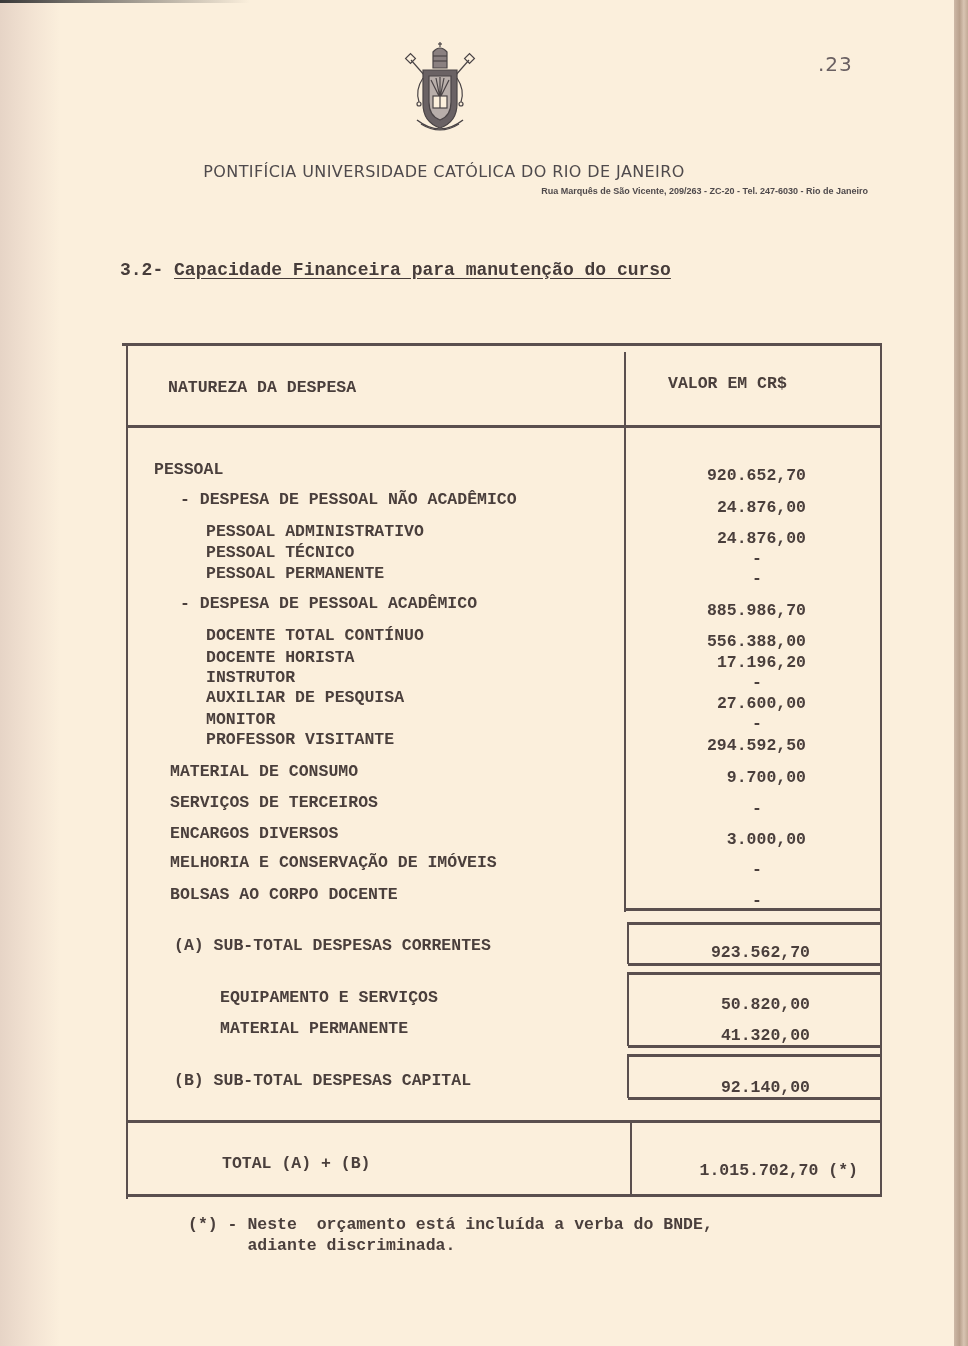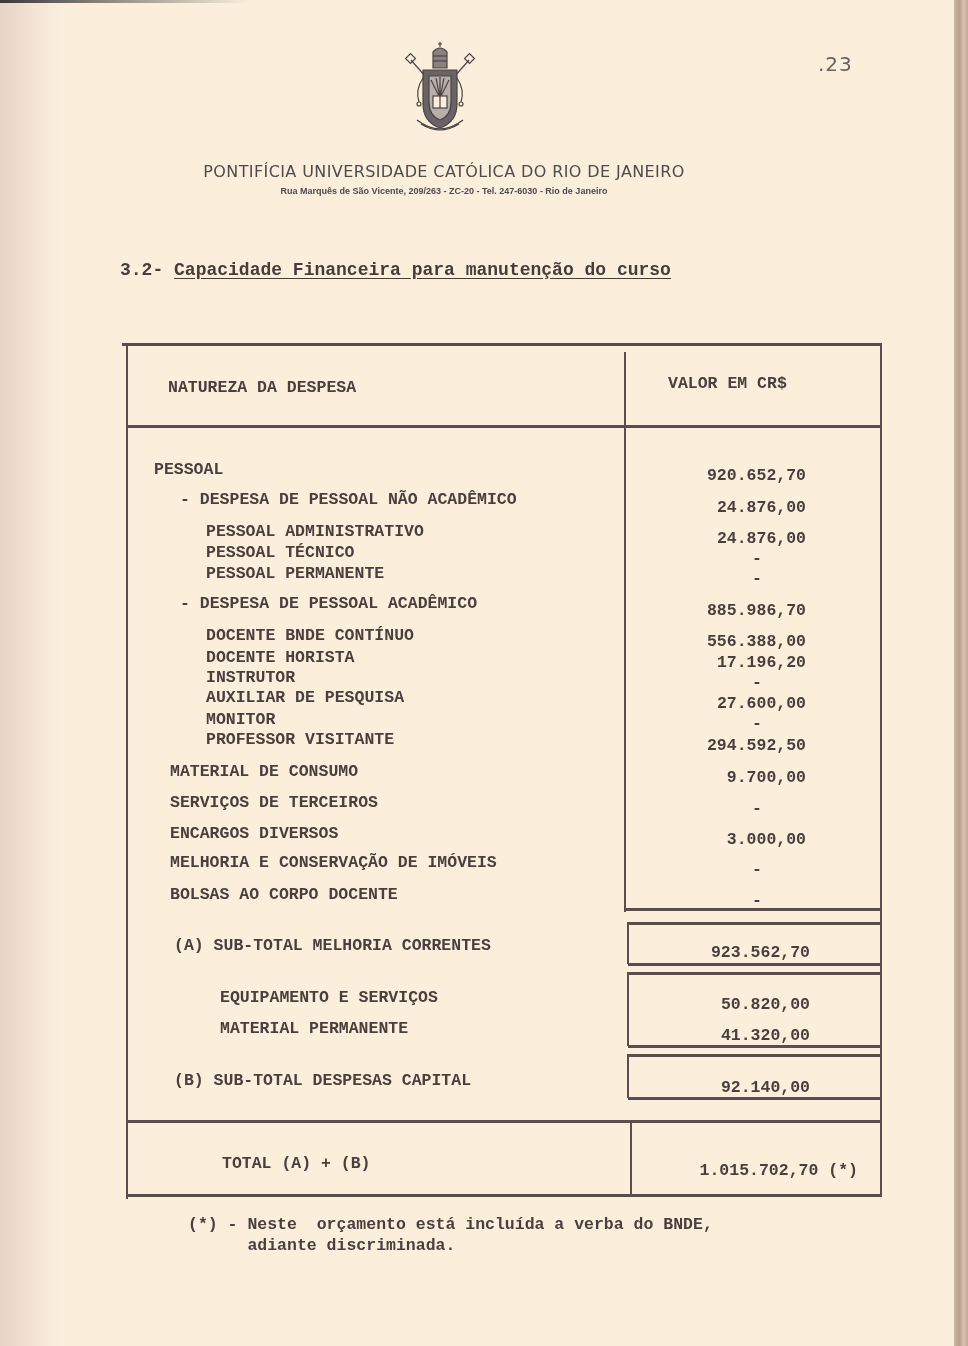--- a/index.html
+++ b/index.html
@@ -27,23 +27,23 @@
   }
   .crest {
     position: absolute; left: 403px; top: 38px; width: 74px; height: 100px;
   }
   .inst-name {
     position: absolute; left: 0; width: 868px; top: 162px; text-align: center;
     font-family: "DejaVu Sans", sans-serif; font-size: 16px; letter-spacing: 0.4px;
     color: #4f4a4c; padding-left: 10px;
   }
   .inst-address {
-    position: absolute; left: 0; width: 868px; top: 186px; text-align: center;
+    position: absolute; left: 0; width: 868px; top: 186px; text-align: right;
     font-family: "Liberation Sans", sans-serif; font-size: 9px; font-weight: bold;
-    color: #4f4a4c; padding-left: 10px;
+    color: #4f4a4c; 
   }
   .section-title {
     position: absolute; left: 120px; top: 260px; font-size: 18px; font-weight: bold;
     color: #463c3a;
   }
   .section-title .num { text-decoration: none; }
   .section-title .txt { text-decoration: underline; text-underline-offset: 3px; }
   .t { position: absolute; font-size: 16.5px; font-weight: bold; color: #4a3f3c; white-space: pre; }
   .v { position: absolute; font-size: 16.5px; font-weight: bold; color: #4a3f3c; text-align: right; white-space: pre; margin-top: 11px; }
 
@@ -147,21 +147,21 @@
 
   <div class="t" style="left:206px; top:543px;">PESSOAL TÉCNICO</div>
   <div class="v" style="right:206px; top:538px;">-</div>
 
   <div class="t" style="left:206px; top:564px;">PESSOAL PERMANENTE</div>
   <div class="v" style="right:206px; top:558px;">-</div>
 
   <div class="t" style="left:180px; top:594px;">- DESPESA DE PESSOAL ACADÊMICO</div>
   <div class="v" style="right:162px; top:590px;">885.986,70</div>
 
-  <div class="t" style="left:206px; top:626px;">DOCENTE BNDE CONTÍNUO</div>
+  <div class="t" style="left:206px; top:626px;">DOCENTE TOTAL CONTÍNUO</div>
   <div class="v" style="right:162px; top:621px;">556.388,00</div>
 
   <div class="t" style="left:206px; top:648px;">DOCENTE HORISTA</div>
   <div class="v" style="right:162px; top:642px;">17.196,20</div>
 
   <div class="t" style="left:206px; top:668px;">INSTRUTOR</div>
   <div class="v" style="right:206px; top:662px;">-</div>
 
   <div class="t" style="left:206px; top:688px;">AUXILIAR DE PESQUISA</div>
   <div class="v" style="right:162px; top:683px;">27.600,00</div>
@@ -180,21 +180,21 @@
 
   <div class="t" style="left:170px; top:824px;">ENCARGOS DIVERSOS</div>
   <div class="v" style="right:162px; top:819px;">3.000,00</div>
 
   <div class="t" style="left:170px; top:853px;">MELHORIA E CONSERVAÇÃO DE IMÓVEIS</div>
   <div class="v" style="right:206px; top:849px;">-</div>
 
   <div class="t" style="left:170px; top:885px;">BOLSAS AO CORPO DOCENTE</div>
   <div class="v" style="right:206px; top:880px;">-</div>
 
-  <div class="t" style="left:174px; top:936px;">(A) SUB-TOTAL MELHORIA CORRENTES</div>
+  <div class="t" style="left:174px; top:936px;">(A) SUB-TOTAL DESPESAS CORRENTES</div>
   <div class="v" style="right:158px; top:932px;">923.562,70</div>
 
   <div class="t" style="left:220px; top:988px;">EQUIPAMENTO E SERVIÇOS</div>
   <div class="v" style="right:158px; top:984px;">50.820,00</div>
 
   <div class="t" style="left:220px; top:1019px;">MATERIAL PERMANENTE</div>
   <div class="v" style="right:158px; top:1015px;">41.320,00</div>
 
   <div class="t" style="left:174px; top:1071px;">(B) SUB-TOTAL DESPESAS CAPITAL</div>
   <div class="v" style="right:158px; top:1067px;">92.140,00</div>

